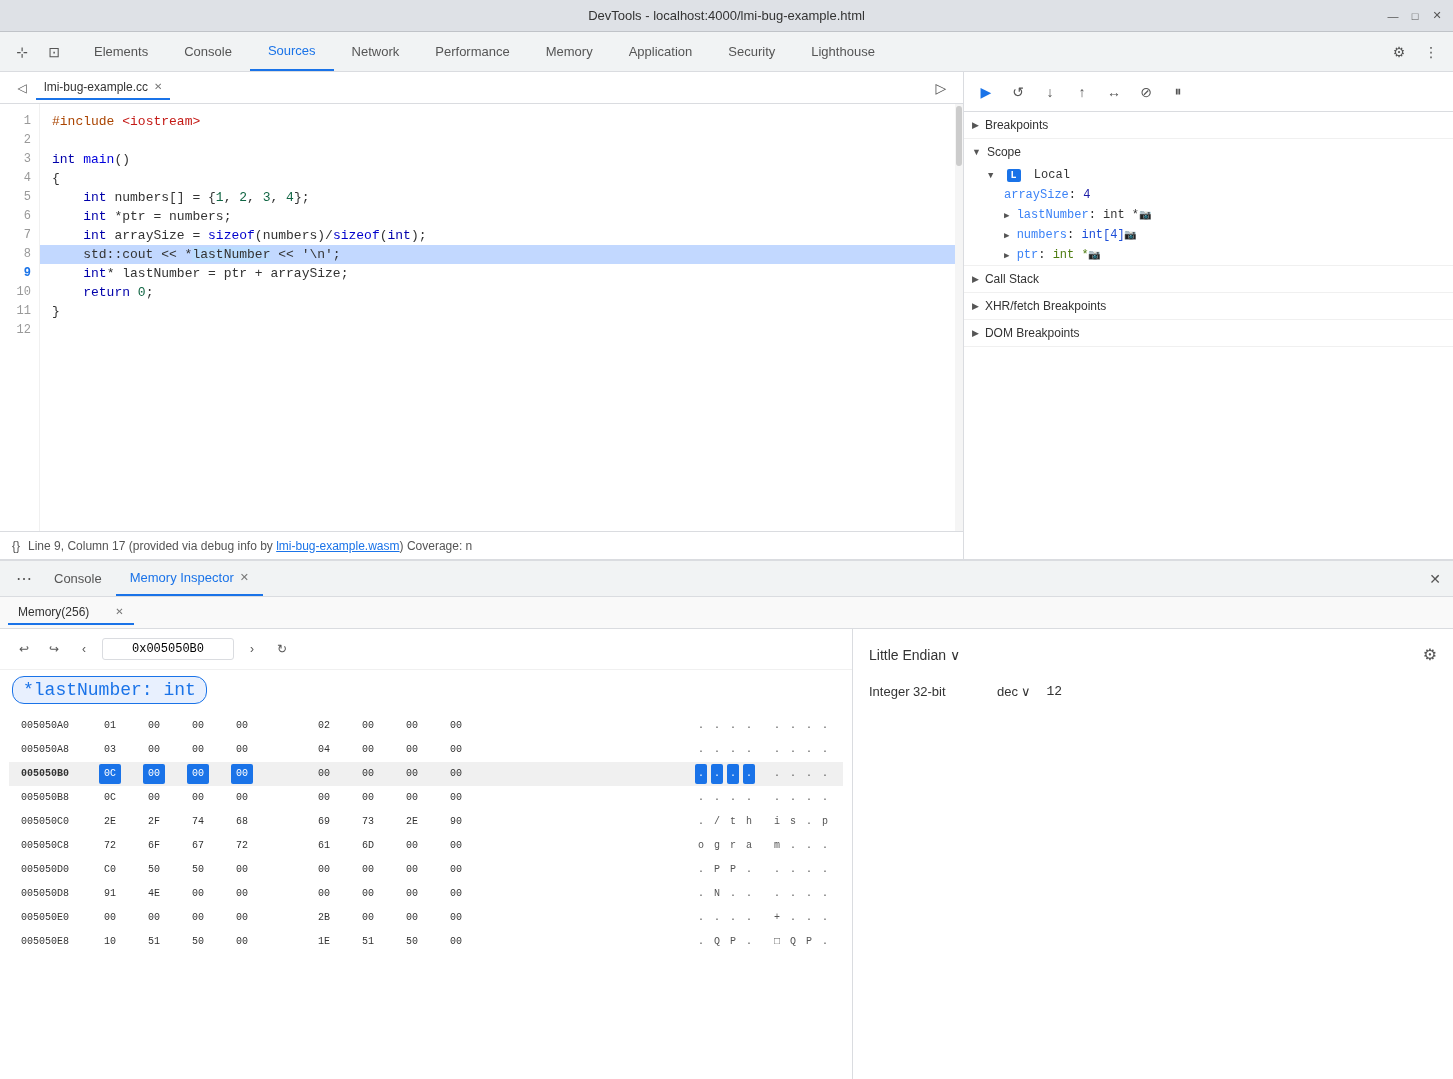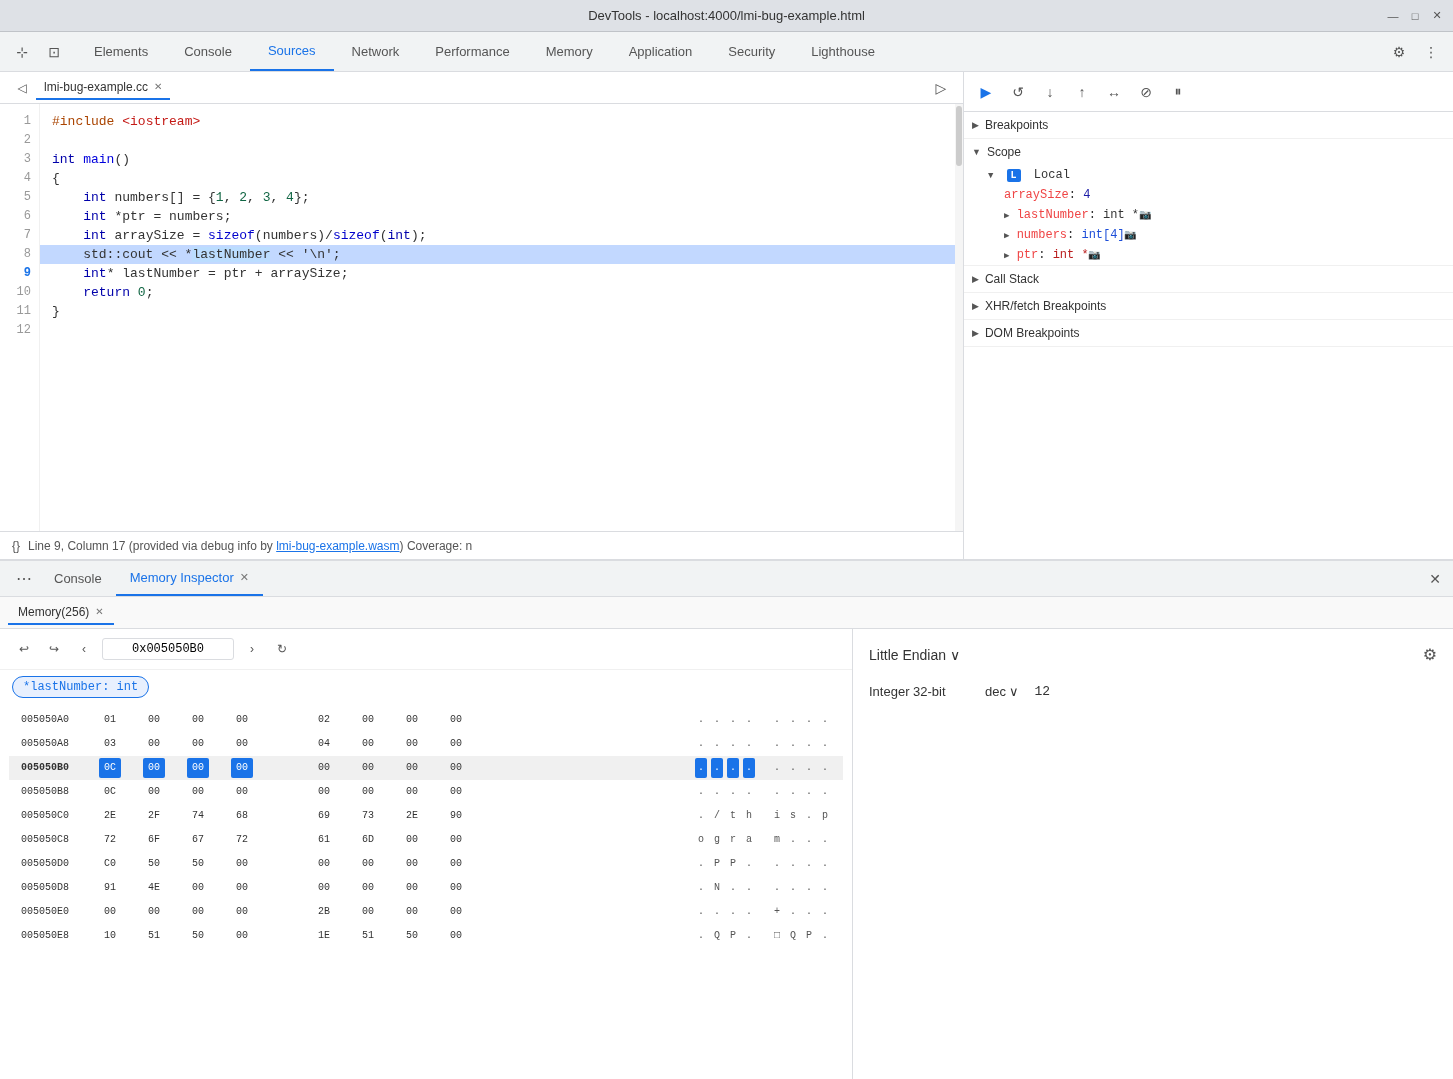--- a/index.html
+++ b/index.html
@@ -52,51 +52,51 @@
     .debug-toolbar { display: flex; align-items: center; height: 40px; padding: 0 8px; gap: 4px; border-bottom: 1px solid #dadce0; }
     .debug-btn { width: 28px; height: 28px; display: flex; align-items: center; justify-content: center; cursor: pointer; border-radius: 3px; font-size: 14px; color: #555; }
     .debug-btn.active { color: #1a73e8; }
 
     
     .right-panel-content { flex: 1; overflow: auto; }
     .panel-section { border-bottom: 1px solid #f0f0f0; }
     .panel-section-header { display: flex; align-items: center; gap: 6px; padding: 6px 8px; cursor: pointer; font-size: 12px; color: #333; font-weight: 500; }
     .triangle { display: inline-block; font-size: 9px; color: #555; }
     .scope-item { padding: 3px 8px 3px 24px; font-size: 12px; font-family: 'Courier New', monospace; color: #333; cursor: pointer; }
-    .scope-item .prop-name { color: #ef4444; }
+    .scope-item .prop-name { color: #3b82f6; }
     .scope-item .prop-val { color: #1a1aa6; }
     .scope-indent { padding-left: 40px; }
     .local-badge { background: #1a73e8; color: #fff; font-size: 10px; padding: 1px 4px; border-radius: 2px; font-weight: bold; }
 
     
     .bottom-panel { border-top: 2px solid #dadce0; display: flex; flex-direction: column; height: 520px; }
     .bottom-tabs { display: flex; align-items: center; height: 36px; border-bottom: 1px solid #dadce0; background: #f1f3f4; padding: 0 8px; }
     .bottom-tab { padding: 6px 14px; font-size: 13px; color: #555; cursor: pointer; height: 100%; display: flex; align-items: center; }
     .bottom-tab.active { color: #1a73e8; border-bottom: 2px solid #1a73e8; }
     .bottom-close { margin-left: auto; cursor: pointer; color: #555; font-size: 14px; padding: 4px; }
     .three-dots { font-size: 16px; color: #555; padding: 4px 8px; cursor: pointer; }
 
     
     .memory-container { display: flex; flex: 1; overflow: hidden; }
     .memory-left { flex: 1; overflow: auto; border-right: 1px solid #dadce0; }
     .memory-right { width: 600px; overflow: auto; padding: 16px; }
 
     
     .memory-tabs { display: flex; align-items: center; height: 32px; border-bottom: 1px solid #dadce0; padding: 0 8px; background: #f9f9f9; }
-    .memory-tab { display: flex; align-items: center; gap: 0; padding: 4px 10px; font-size: 12px; cursor: pointer; border-bottom: 2px solid #1a73e8; color: #333; }
+    .memory-tab { display: flex; align-items: center; gap: 20px; padding: 4px 10px; font-size: 12px; cursor: pointer; border-bottom: 2px solid #1a73e8; color: #333; }
     .memory-tab .close-x { color: #777; font-size: 10px; }
 
     
     .memory-toolbar { display: flex; align-items: center; gap: 6px; padding: 8px 12px; border-bottom: 1px solid #f0f0f0; }
     .mem-nav-btn { width: 24px; height: 24px; display: flex; align-items: center; justify-content: center; cursor: pointer; border-radius: 3px; color: #555; font-size: 12px; }
     .mem-addr-input { border: 1px solid #dadce0; padding: 3px 8px; font-size: 12px; font-family: 'Courier New', monospace; width: 132px; text-align: center; border-radius: 3px; background: #fff; }
     .mem-refresh-btn { width: 24px; height: 24px; display: flex; align-items: center; justify-content: center; cursor: pointer; color: #555; border-radius: 3px; }
 
     
-    .mem-badge { background: #e8f0fe; border: 1px solid #1a73e8; color: #1a73e8; padding: 3px 10px; border-radius: 12px; font-size: 12px; font-family: 'Courier New', monospace; display: inline-flex; align-items: center; }
+    .mem-badge { background: #e8f0fe; border: 1px solid #1a73e8; color: #1a73e8; padding: 3px 10px; border-radius: 12px; font-size: 18px; font-family: 'Courier New', monospace; display: inline-flex; align-items: center; }
 
     
     .mem-grid { font-family: 'Courier New', monospace; font-size: 10px; padding: 4px 9px; }
     .mem-row { display: flex; align-items: center; padding: 2px 0; line-height: 20px; }
     .mem-addr { width: 90px; color: #333; padding: 0 12px; font-weight: normal; }
     .mem-addr.bold { font-weight: bold; }
     .mem-bytes { display: flex; gap: 22px; flex: 1; }
     .mem-byte { width: 22px; text-align: center; color: #333; }
     .mem-byte.selected { background: #1a73e8; color: #fff; border-radius: 2px; }
     .mem-spacer { width: 16px; }
@@ -104,21 +104,21 @@
     .mem-char { width: 12px; text-align: center; color: #555; }
     .mem-char.selected { background: #1a73e8; color: #fff; border-radius: 2px; }
 
     
     .endian-selector { display: flex; align-items: center; justify-content: space-between; margin-bottom: 16px; }
     .endian-dropdown { display: flex; align-items: center; gap: 4px; cursor: pointer; font-size: 14px; color: #333; }
     .settings-gear { color: #555; cursor: pointer; font-size: 16px; }
 
     .int-row { display: flex; align-items: center; gap: 16px; padding: 4px 0; }
     .int-label { font-size: 13px; color: #333; width: 100px; }
-    .int-format { display: flex; align-items: center; gap: 3px; cursor: pointer; font-size: 13px; color: #333; }
+    .int-format { display: flex; align-items: center; gap: 3px; cursor: pointer; font-size: 13px; color: #333; margin-left: 12px; }
     .int-value { font-size: 13px; color: #333; font-family: 'Courier New', monospace; }
   </style>
 </head>
 <body>
 
 <div class="title-bar">
   <span class="title-bar-title">DevTools - localhost:4000/lmi-bug-example.html</span>
   <div class="title-bar-controls">
     <span class="title-btn">—</span>
     <span class="title-btn">□</span>
@@ -264,21 +264,21 @@
 
             <div class="scope-item scope-indent">
               <span class="triangle">▶</span>
               <span> </span>
               <span class="prop-name">numbers</span><span>: </span><span style="color:#1d4ed8;">int[4]<span style="font-size:10px;">📷</span></span>
             </div>
 
             <div class="scope-item scope-indent">
               <span class="triangle">▶</span>
               <span> </span>
-              <span class="prop-name">ptr</span><span>: </span><span style="color:#b91c1c;">int *<span style="font-size:10px;">📷</span></span>
+              <span class="prop-name">ptr</span><span>: </span><span style="color:#4d7c0f;">int *<span style="font-size:10px;">📷</span></span>
             </div>
           </div>
 
           <div class="panel-section">
             <div class="panel-section-header">
               <span class="triangle">▶</span>
               <span>Call Stack</span>
             </div>
           </div>
 

